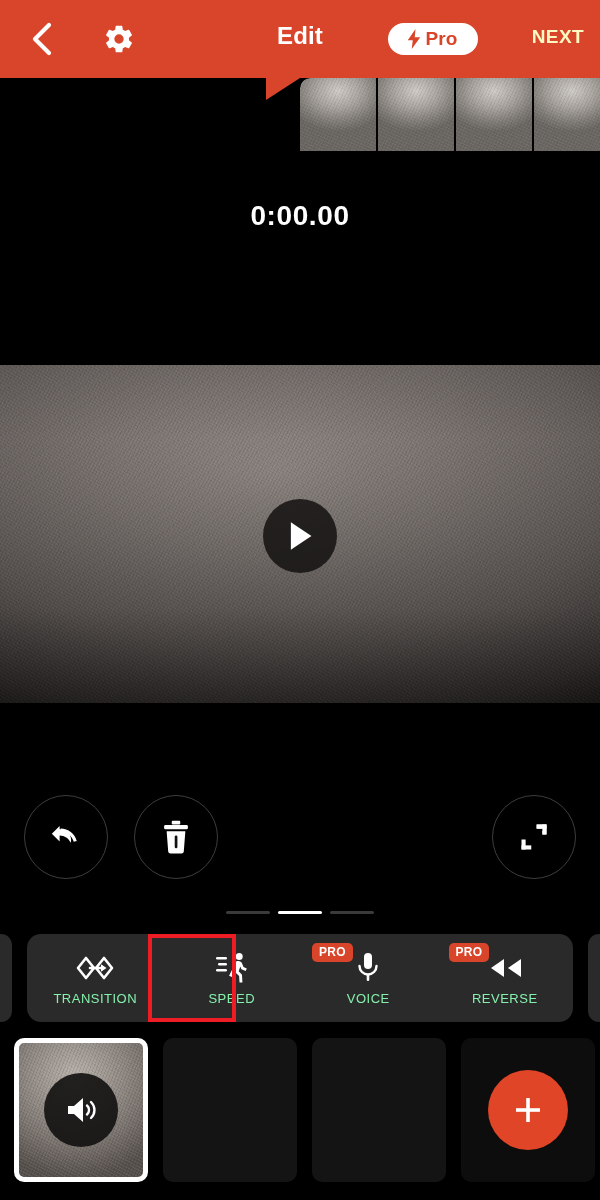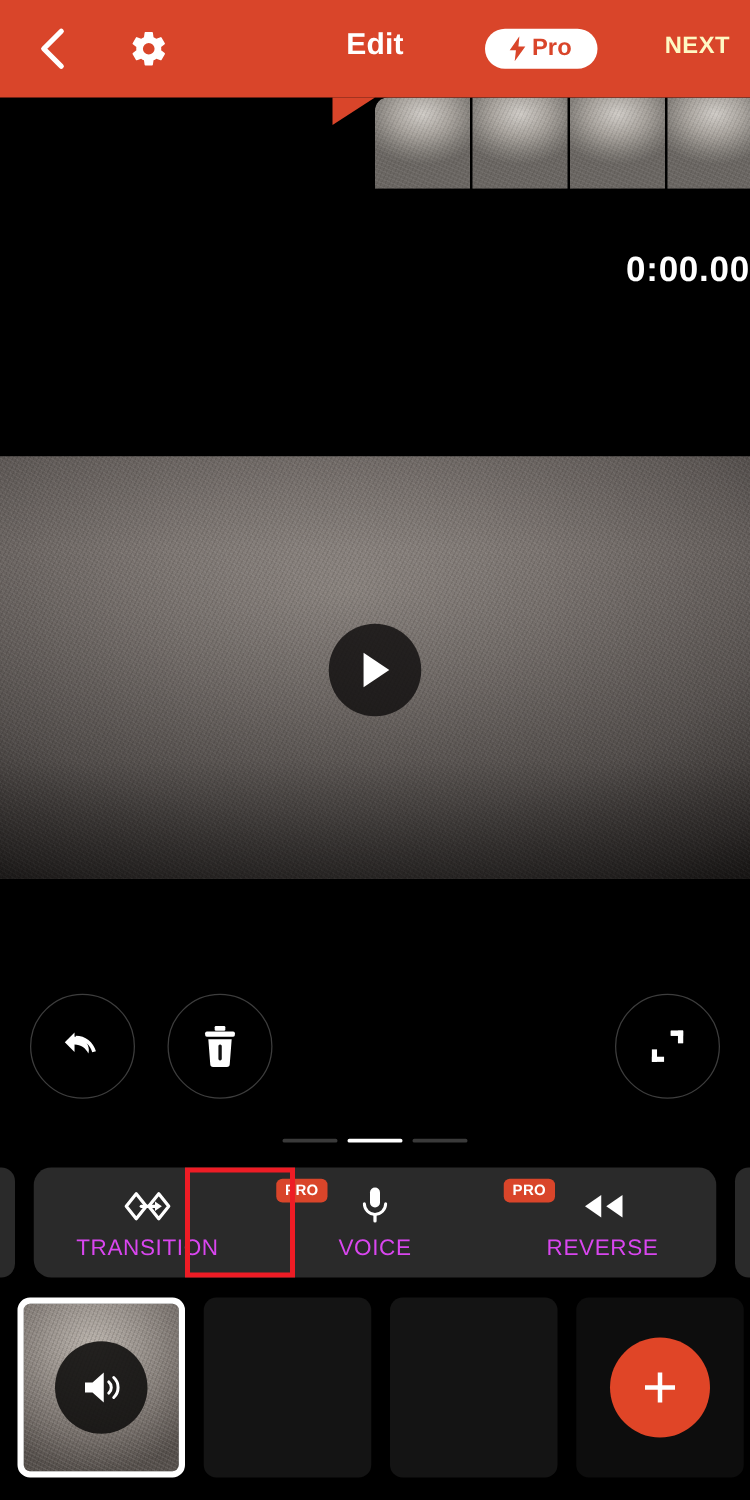--- a/index.html
+++ b/index.html
@@ -89,21 +89,21 @@
     position: absolute; inset: 0;
     background-image:
       repeating-linear-gradient(23deg, rgba(255,255,255,.055) 0 1px, transparent 1px 3px),
       repeating-linear-gradient(115deg, rgba(0,0,0,.07) 0 1px, transparent 1px 3px);
   }
   .filmstrip .frame:first-child { border-top-left-radius: 10px; }
 
   
   .timecode {
     position: absolute; left: 0; top: 200px; width: 600px;
-    text-align: right;
+    text-align: center;
     color: #fff; font-size: 28px; font-weight: bold;
     letter-spacing: .6px;
   }
 
   
   .preview {
     position: absolute; left: 0; top: 365px;
     width: 600px; height: 338px;
     overflow: hidden;
     background:
@@ -177,21 +177,21 @@
     position: relative;
     display: flex; flex-direction: column;
     align-items: center; justify-content: center;
     gap: 6px;
   }
   .tool .ticon {
     height: 34px;
     display: flex; align-items: center; justify-content: center;
   }
   .tool .tlabel {
-    color: #d946ef; font-size: 18px; letter-spacing: .5px;
+    color: #86efac; font-size: 13px; letter-spacing: .5px;
   }
   .tool.selected { }
   .sel-box {
     position: absolute;
     left: 148px; top: 934px;
     width: 88px; height: 88px;
     border: 4px solid #EE1C25;
     z-index: 18;
     pointer-events: none;
   }
@@ -348,20 +348,32 @@
           <svg width="40" height="26" viewBox="0 0 40 26">
             <path fill="none" stroke="#fff" stroke-width="2.6" stroke-linejoin="round" d="M11 3 L19 13 L11 23 L3 13 Z"></path>
             <path fill="none" stroke="#fff" stroke-width="2.6" stroke-linejoin="round" d="M29 3 L37 13 L29 23 L21 13 Z"></path>
             <path fill="none" stroke="#fff" stroke-width="2.6" stroke-linecap="round" d="M15 13 H27"></path>
             <path fill="#fff" d="M26 9.2 L31.5 13 L26 16.8 Z"></path>
           </svg>
         </span>
         <span class="tlabel">TRANSITION</span>
       </div>
 
+      <div class="tool selected">
+        <span class="ticon">
+          <svg width="34" height="32" viewBox="0 0 34 32">
+            <rect x="1" y="5" width="11" height="2.6" rx="1.3" fill="#fff"></rect>
+            <rect x="3" y="11" width="9" height="2.6" rx="1.3" fill="#fff"></rect>
+            <rect x="1" y="17" width="11" height="2.6" rx="1.3" fill="#fff"></rect>
+            <circle cx="24.2" cy="4.6" r="3.5" fill="#fff"></circle>
+            <path fill="#fff" d="M21.4 9.3 c2.6-1.1 5 .1 5.7 2.1 l1.4 3.6 3.3 1.4 -1.1 2.6 -4.3-1.8 -1.1-2.6 -1.6 4.6 3.3 3.6 0.4 7.6 -2.9 0.1 -0.4-6.5 -4.4-4.3 -2.7 5.4 -2.9-1.4 3.6-7.2z"></path>
+          </svg>
+        </span>
+        <span class="tlabel">SPEED</span>
+      </div>
 
       <div class="tool">
         <span class="pro-badge">PRO</span>
         <span class="ticon">
           <svg width="26" height="32" viewBox="0 0 26 32">
             <rect x="9" y="1" width="8" height="16" rx="4" fill="#fff"></rect>
             <path fill="none" stroke="#fff" stroke-width="2.4" stroke-linecap="round" d="M4.5 14 a8.5 8.5 0 0 0 17 0"></path>
             <rect x="11.7" y="22" width="2.6" height="7" rx="1.3" fill="#fff"></rect>
           </svg>
         </span>

